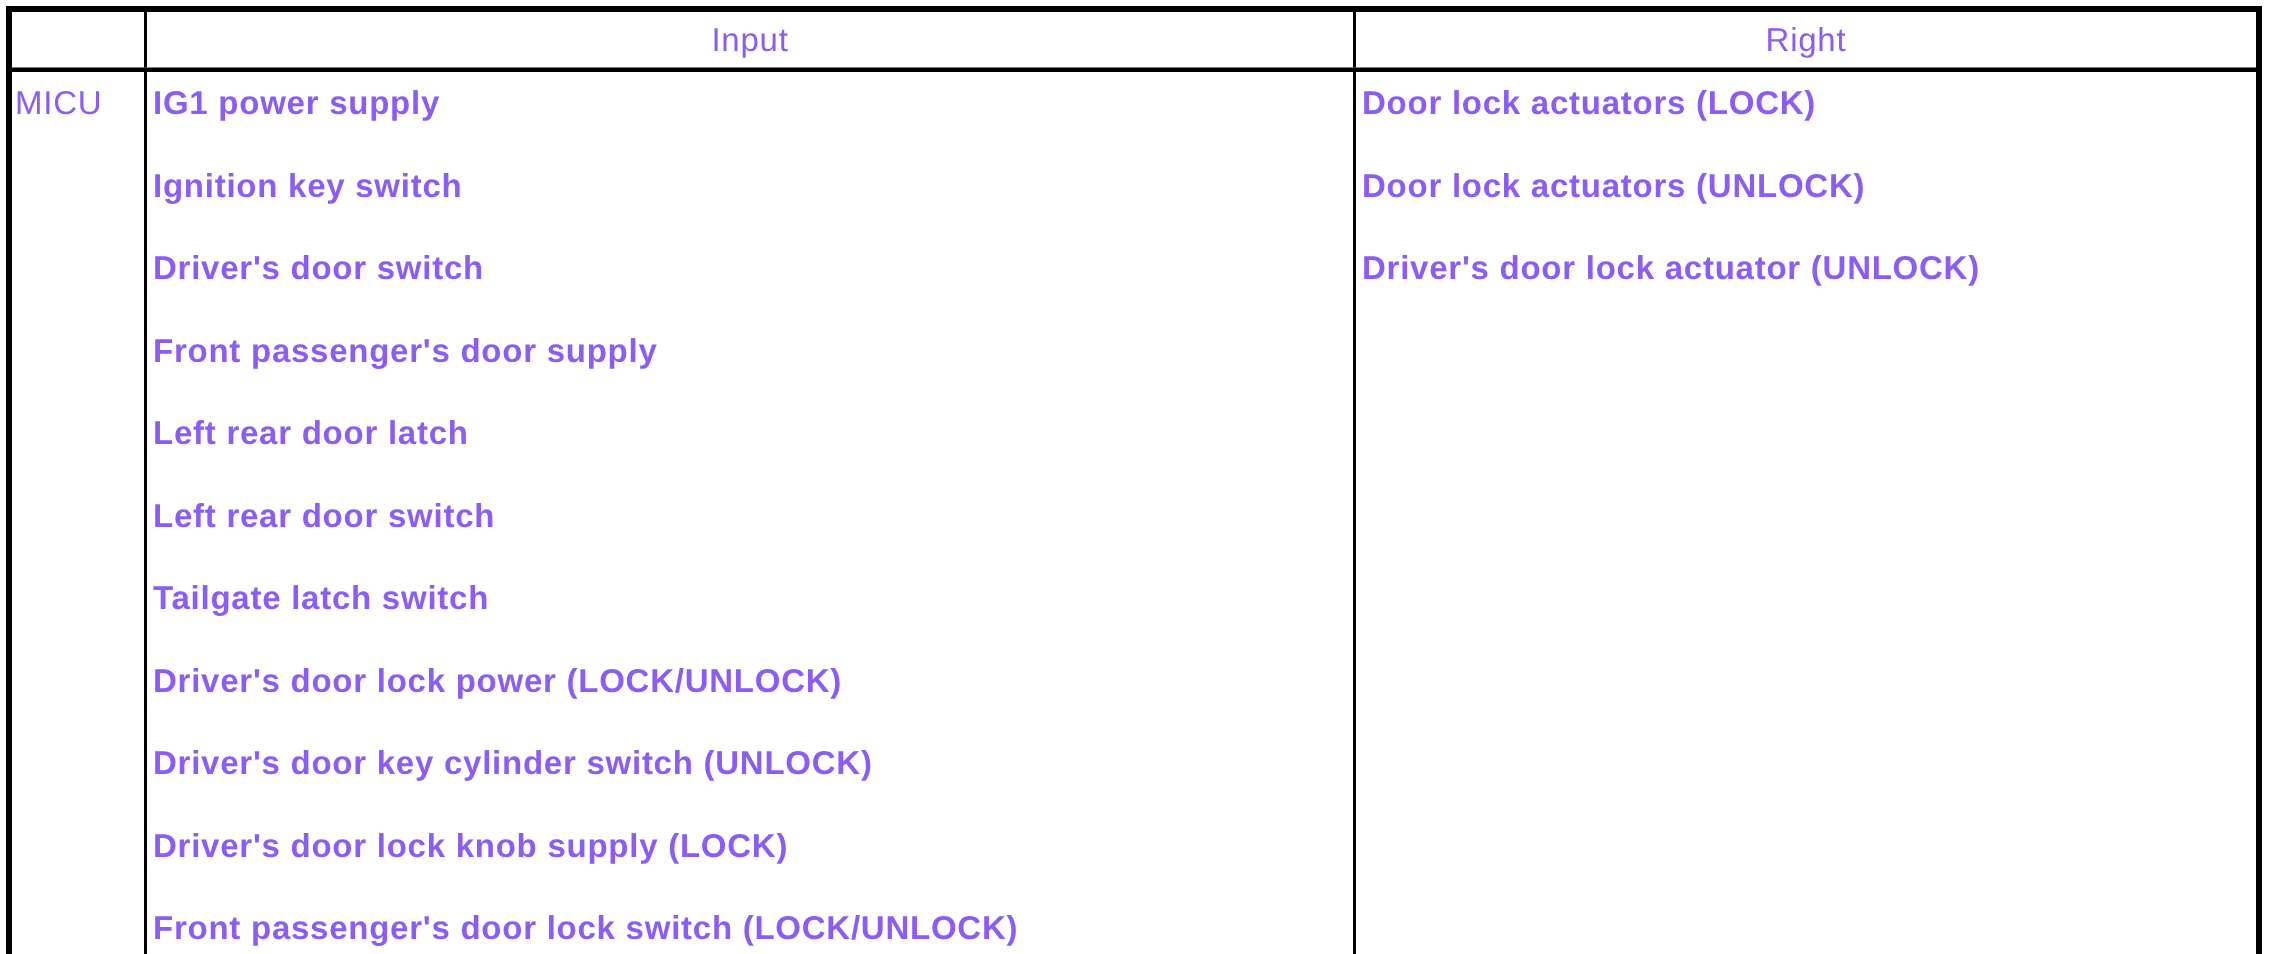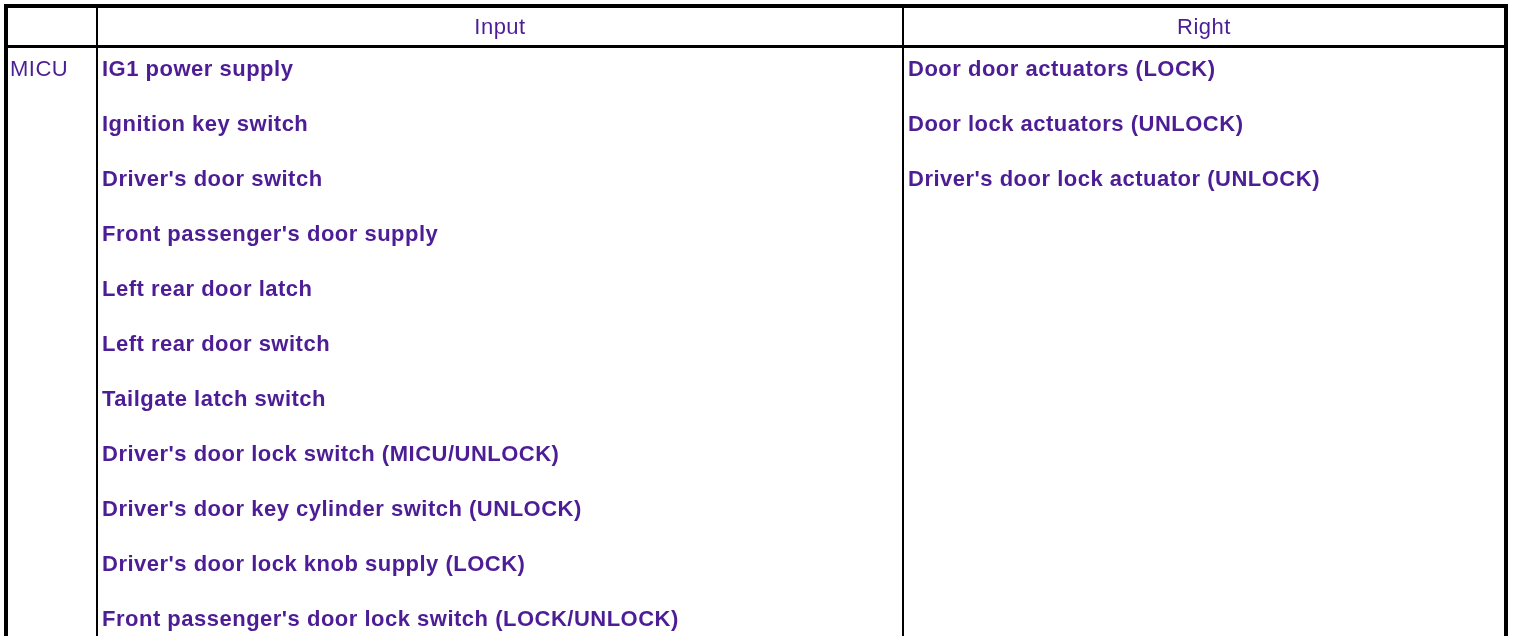--- a/index.html
+++ b/index.html
@@ -6,21 +6,21 @@
     margin: 0;
     padding: 0;
     background: #ffffff;
   }
   .page {
     position: relative;
     width: 1520px;
     height: 636px;
     background: #ffffff;
     font-family: "Liberation Sans", sans-serif;
-    color: #4c1d95;
+    color: #8b5cf6;
     overflow: hidden;
   }
   table.io-table {
     position: absolute;
     left: 4px;
     top: 4px;
     width: 1504px;
     height: 624px;
     border-collapse: collapse;
     table-layout: fixed;
@@ -74,26 +74,26 @@
           <span>MICU</span>
         </td>
         <td class="list-cell">
           <div class="cell-item">IG1 power supply</div>
           <div class="cell-item">Ignition key switch</div>
           <div class="cell-item">Driver's door switch</div>
           <div class="cell-item">Front passenger's door supply</div>
           <div class="cell-item">Left rear door latch</div>
           <div class="cell-item">Left rear door switch</div>
           <div class="cell-item">Tailgate latch switch</div>
-          <div class="cell-item">Driver's door lock switch (MICU/UNLOCK)</div>
+          <div class="cell-item">Driver's door lock power (LOCK/UNLOCK)</div>
           <div class="cell-item">Driver's door key cylinder switch (UNLOCK)</div>
           <div class="cell-item">Driver's door lock knob supply (LOCK)</div>
           <div class="cell-item">Front passenger's door lock switch (LOCK/UNLOCK)</div>
         </td>
         <td class="list-cell">
-          <div class="cell-item">Door door actuators (LOCK)</div>
+          <div class="cell-item">Door lock actuators (LOCK)</div>
           <div class="cell-item">Door lock actuators (UNLOCK)</div>
           <div class="cell-item">Driver's door lock actuator (UNLOCK)</div>
         </td>
       </tr>
     </tbody>
   </table>
 </div>
 
 </body></html>

